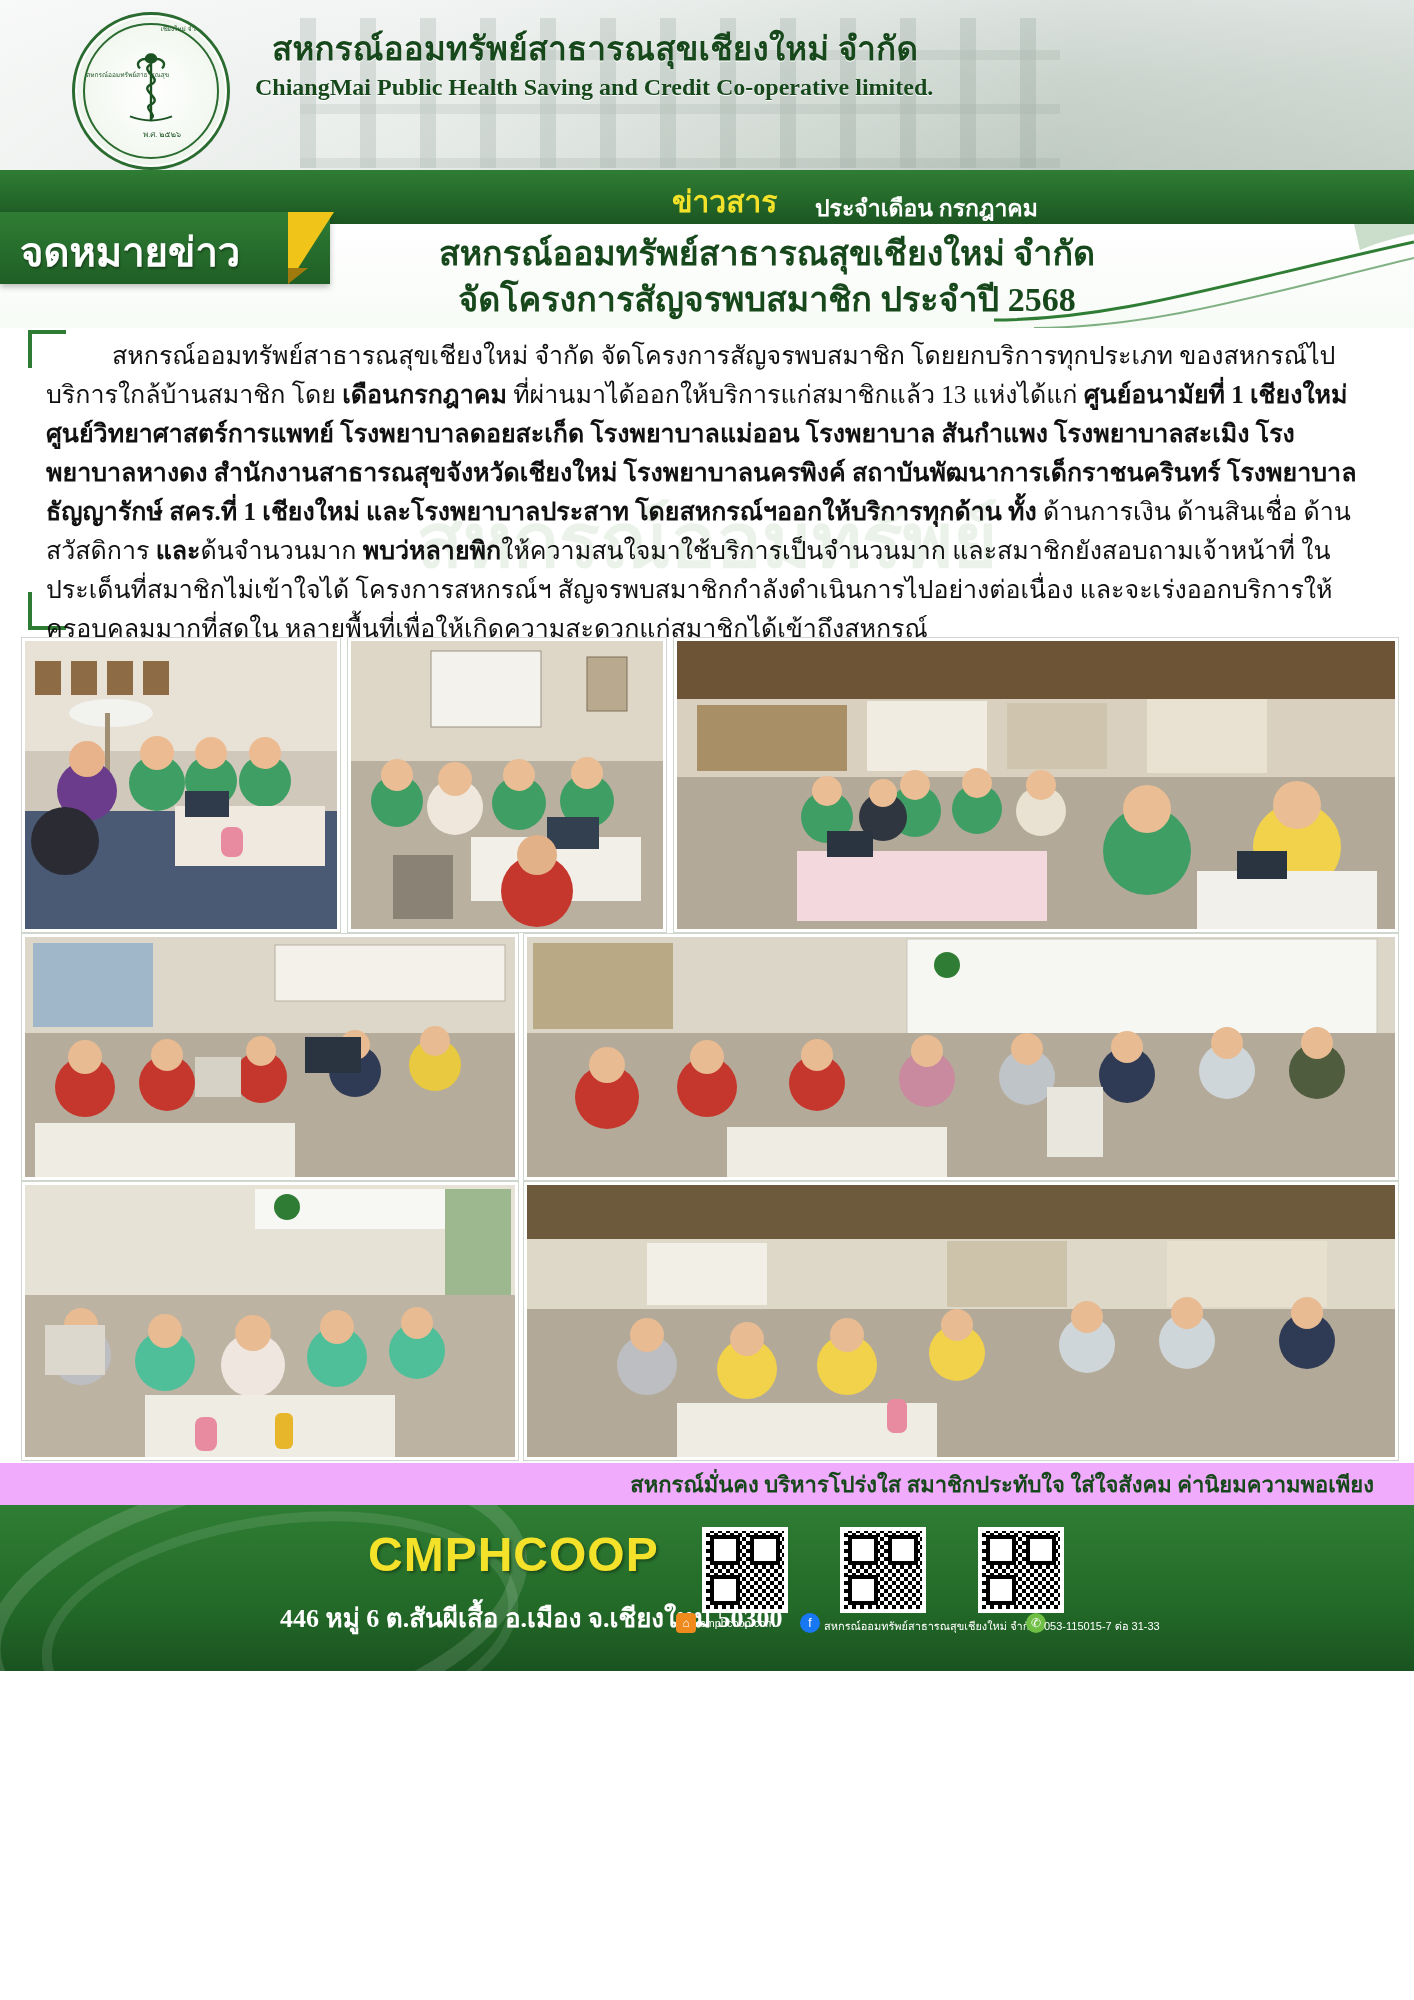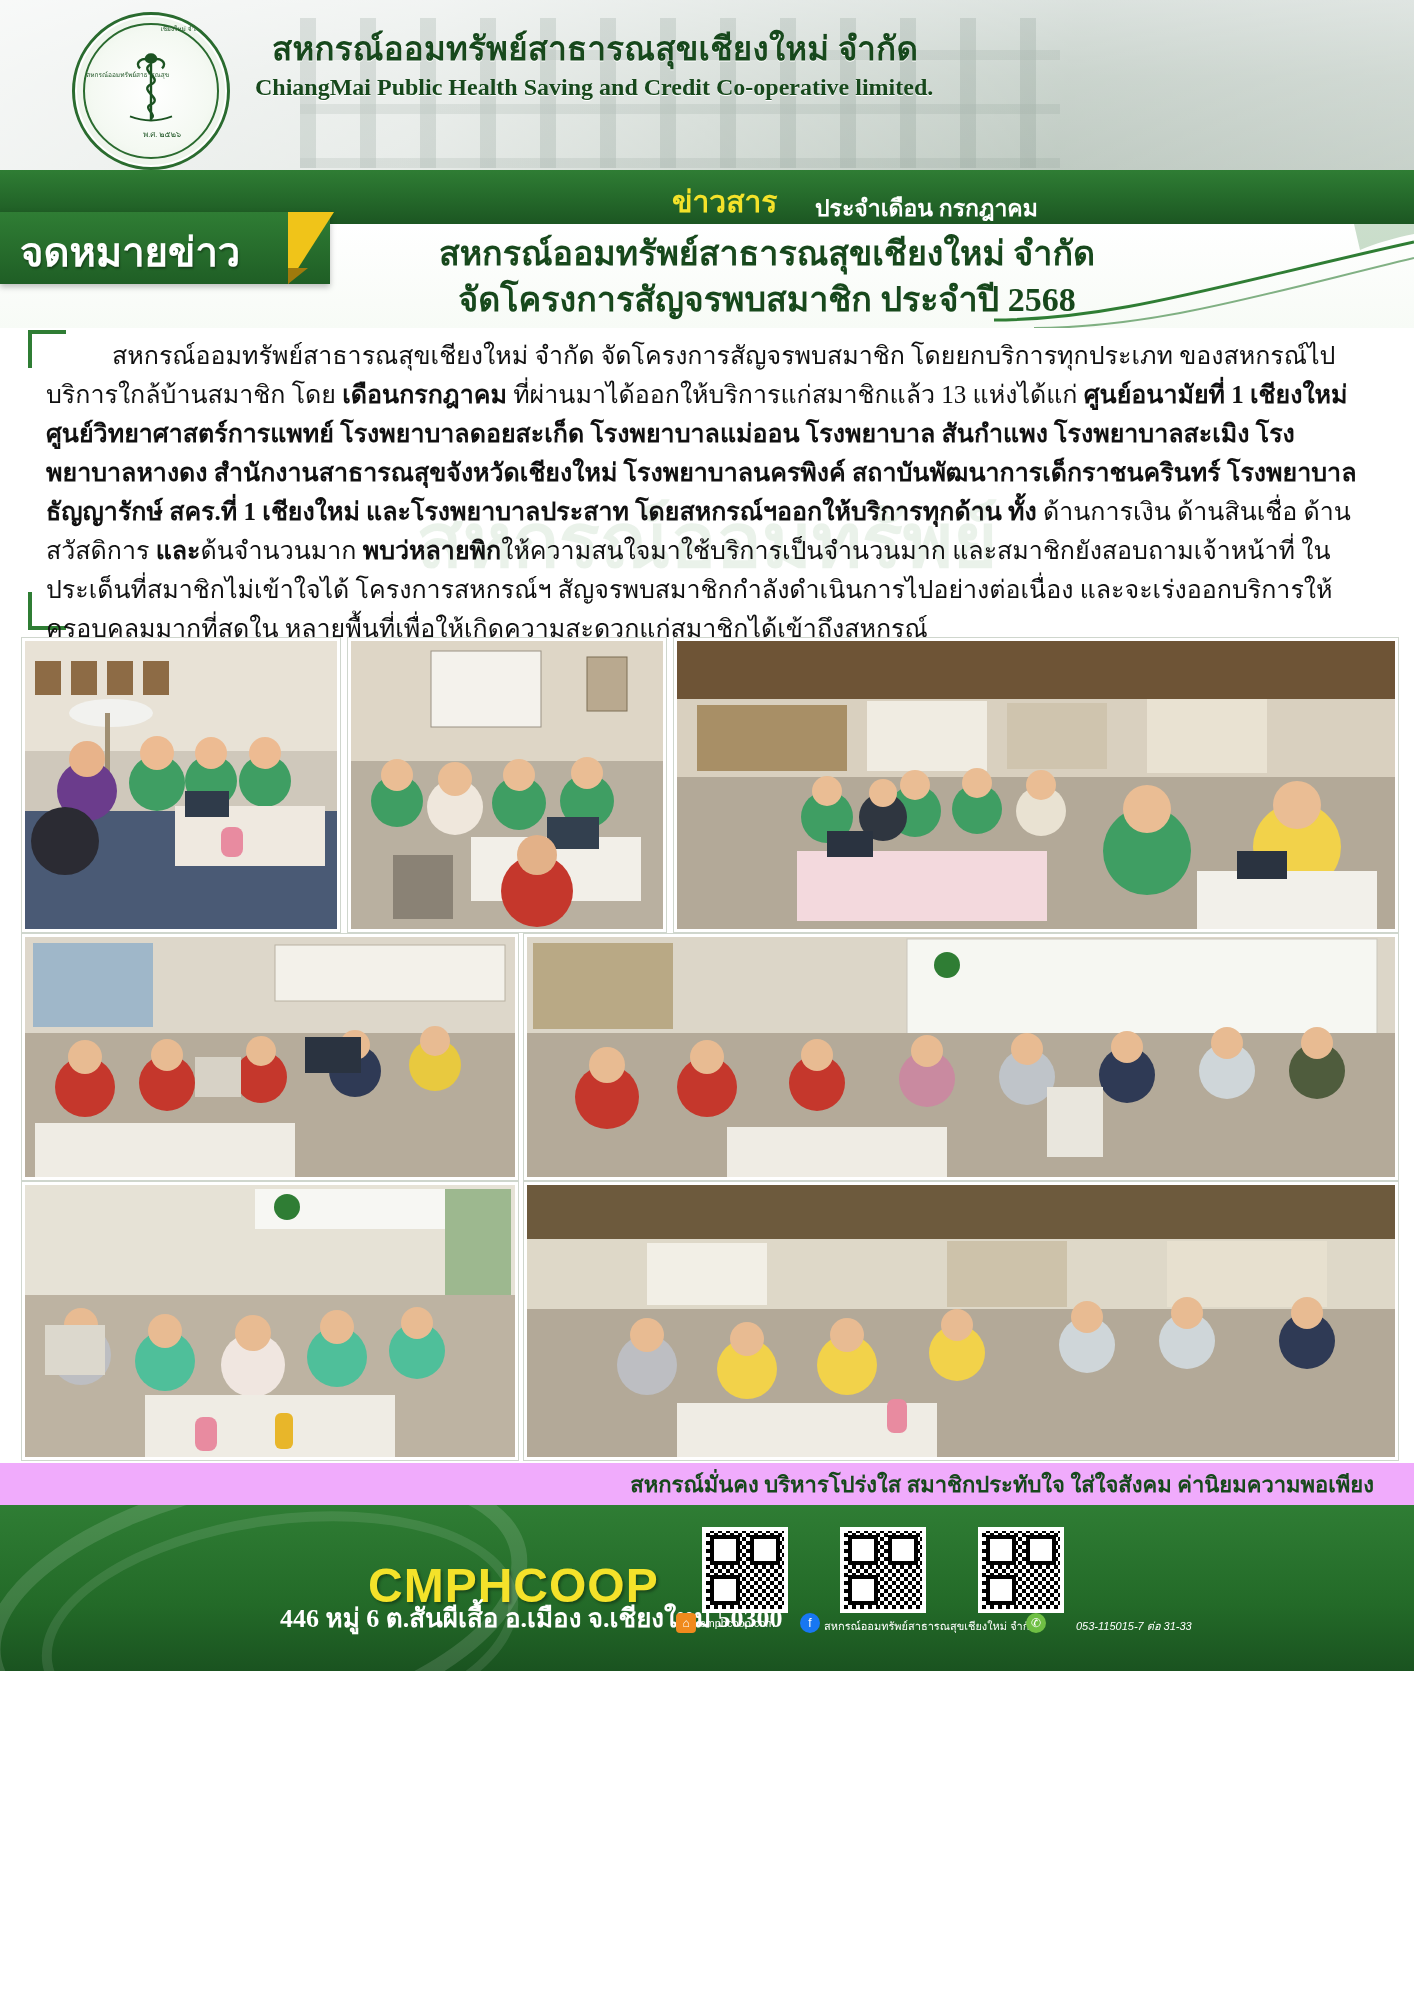--- a/index.html
+++ b/index.html
@@ -168,21 +168,20 @@
     position:absolute;left:40px;top:10px;width:460px;height:210px;
     border-radius:50%;
     border:10px solid rgba(255,255,255,.10);
     transform:rotate(-8deg);
   }
   .brand{
     position:absolute;left:368px;top:22px;
     font-size:48px;font-weight:bold;color:#f4e22a;letter-spacing:1px;
     text-shadow:2px 2px 3px rgba(0,0,0,.35);
     font-family:"Liberation Sans", sans-serif;
-    margin-top:31px;
   }
   .addr{
     position:absolute;left:280px;top:92px;
     font-size:26px;font-weight:bold;color:#ffffff;
   }
   .qr{
     position:absolute;top:22px;width:86px;height:86px;background:#ffffff;padding:4px;box-sizing:border-box;
   }
   .qr .m{
     width:100%;height:100%;
@@ -501,14 +500,14 @@
     <div class="f3"></div>
   </div>
 
   <div class="fticon" style="left:676px;">⌂</div>
   <div class="ftlabel" style="left:700px;">cmphcoop.com</div>
 
   <div class="fticon fb" style="left:800px;">f</div>
   <div class="ftlabel" style="left:824px;">สหกรณ์ออมทรัพย์สาธารณสุขเชียงใหม่ จำกัด</div>
 
   <div class="fticon tel" style="left:1026px;">✆</div>
-  <div class="ftlabel" style="left:1076px;font-style:italic;">053-115015-7 ต่อ 31-33</div>
+  <div class="ftlabel" style="left:1044px;">053-115015-7 ต่อ 31-33</div>
 </div>
 
 </body></html>

